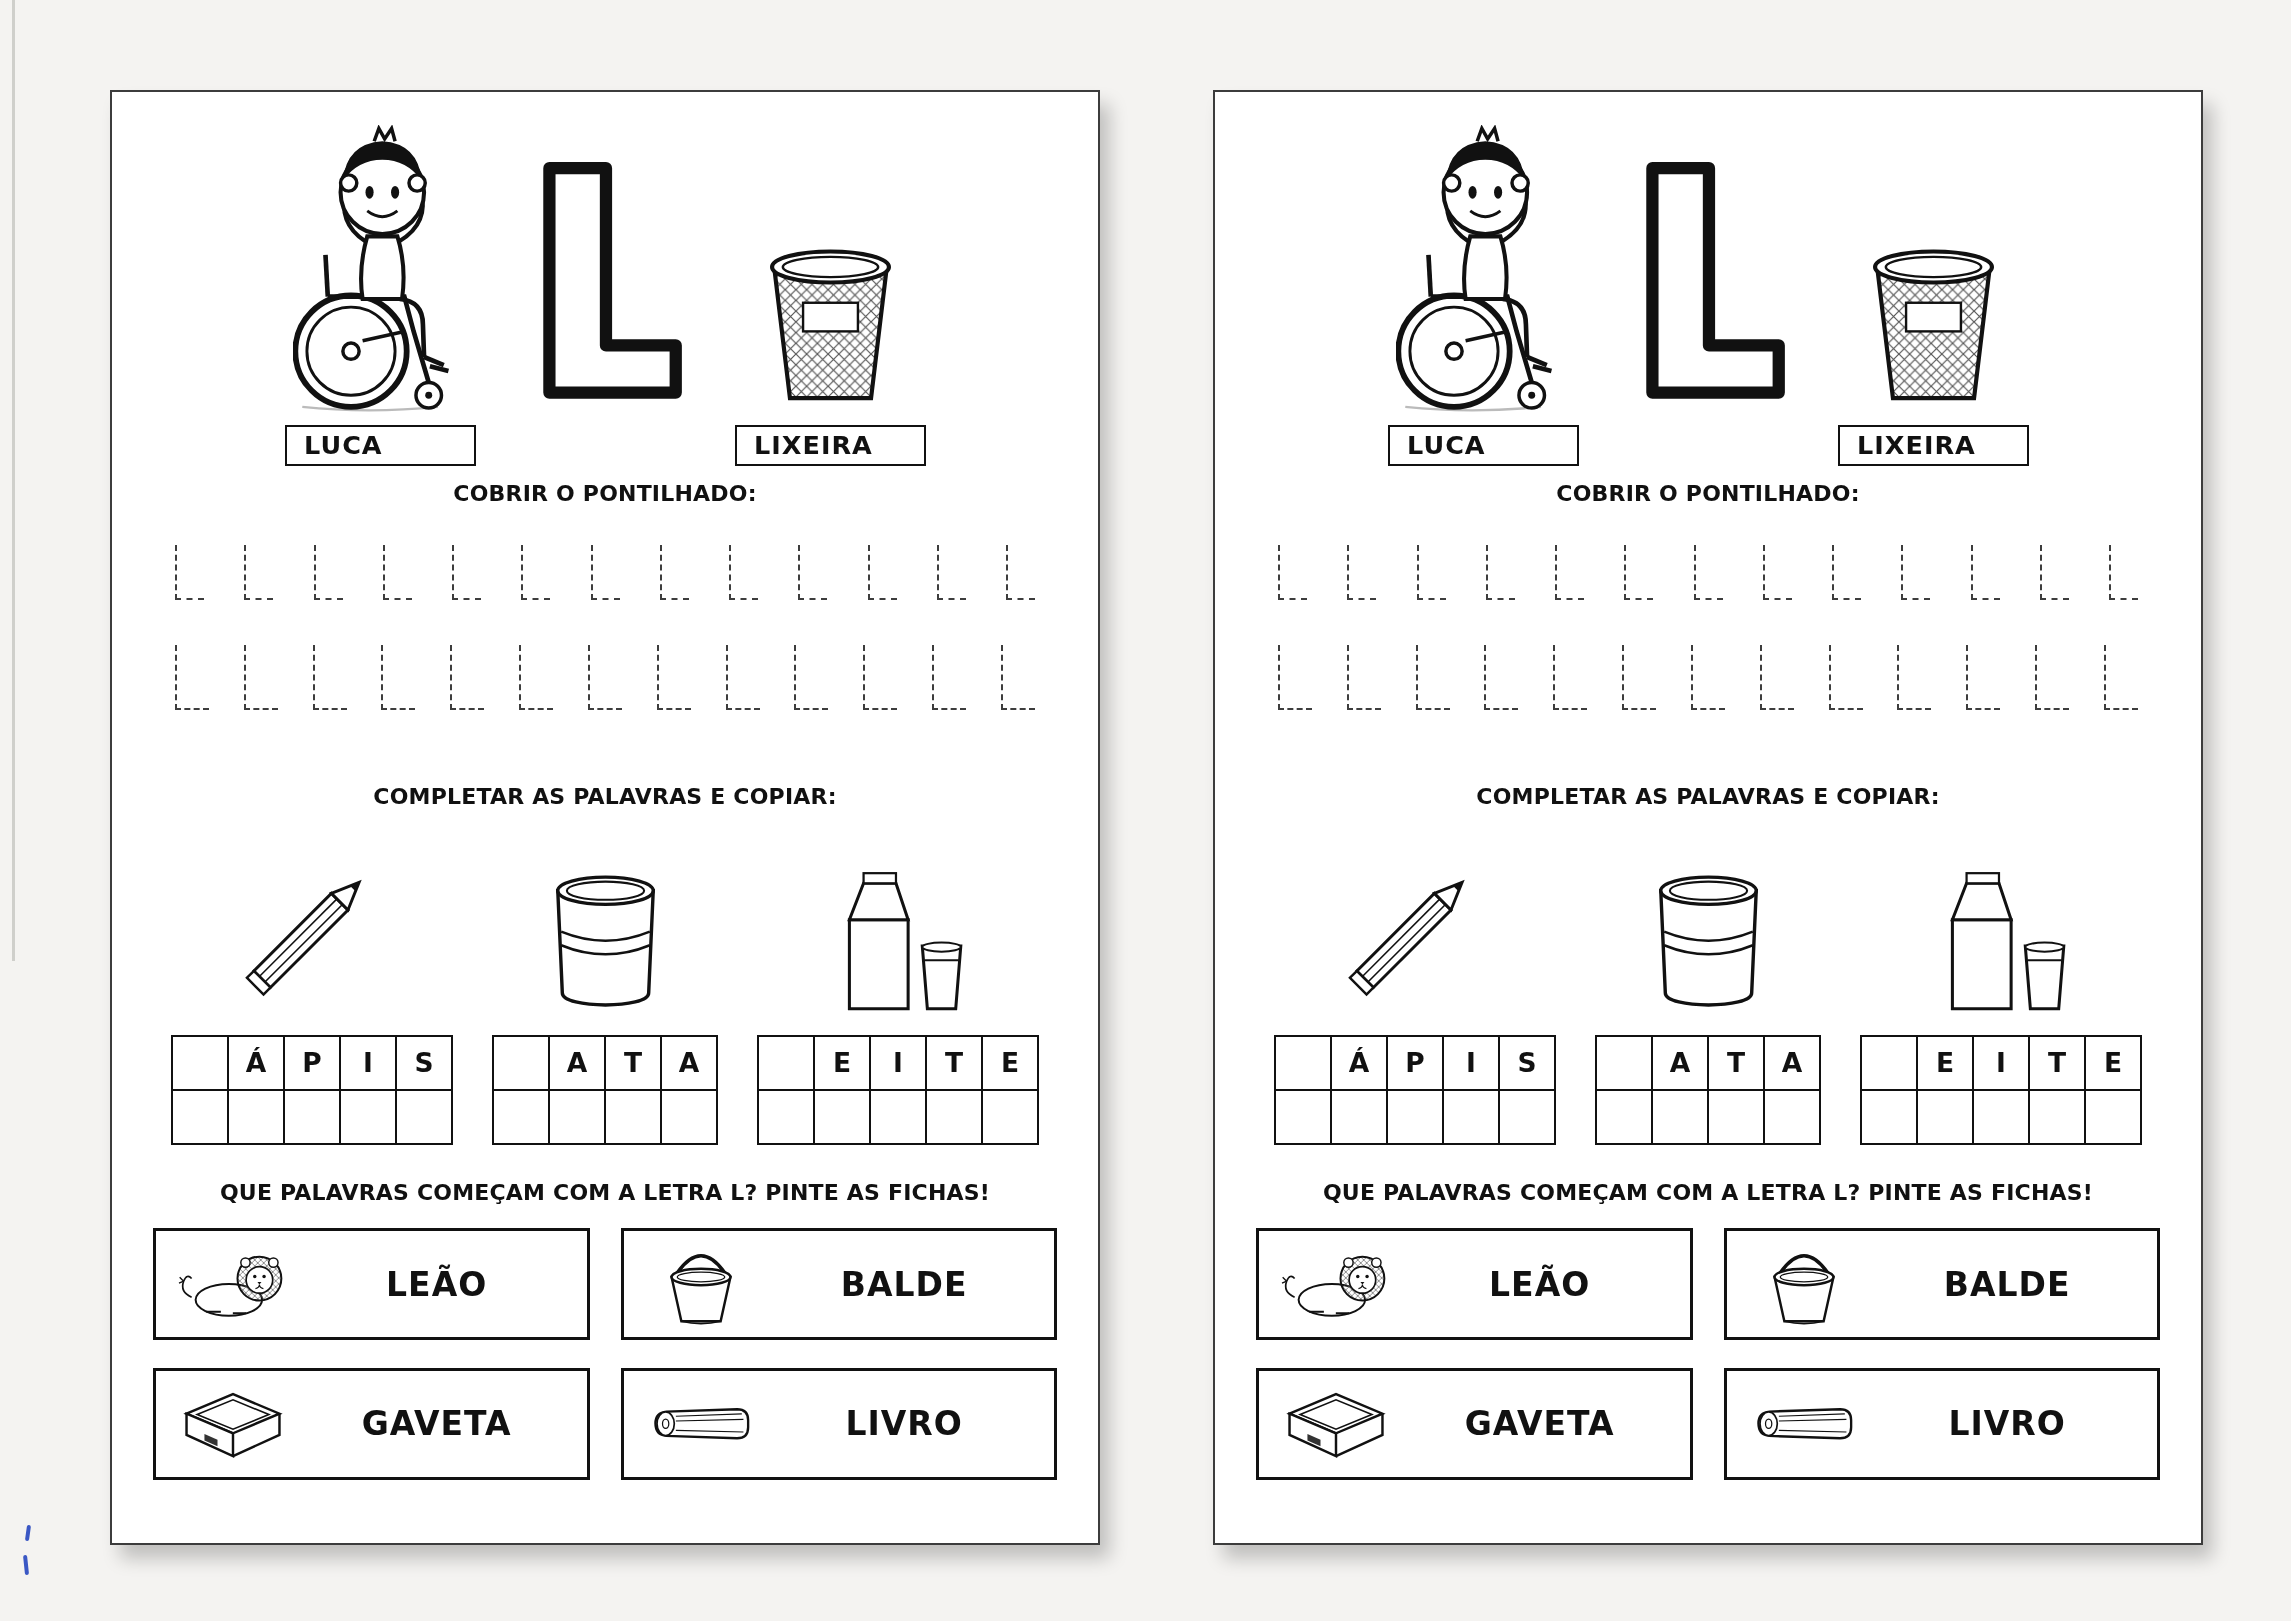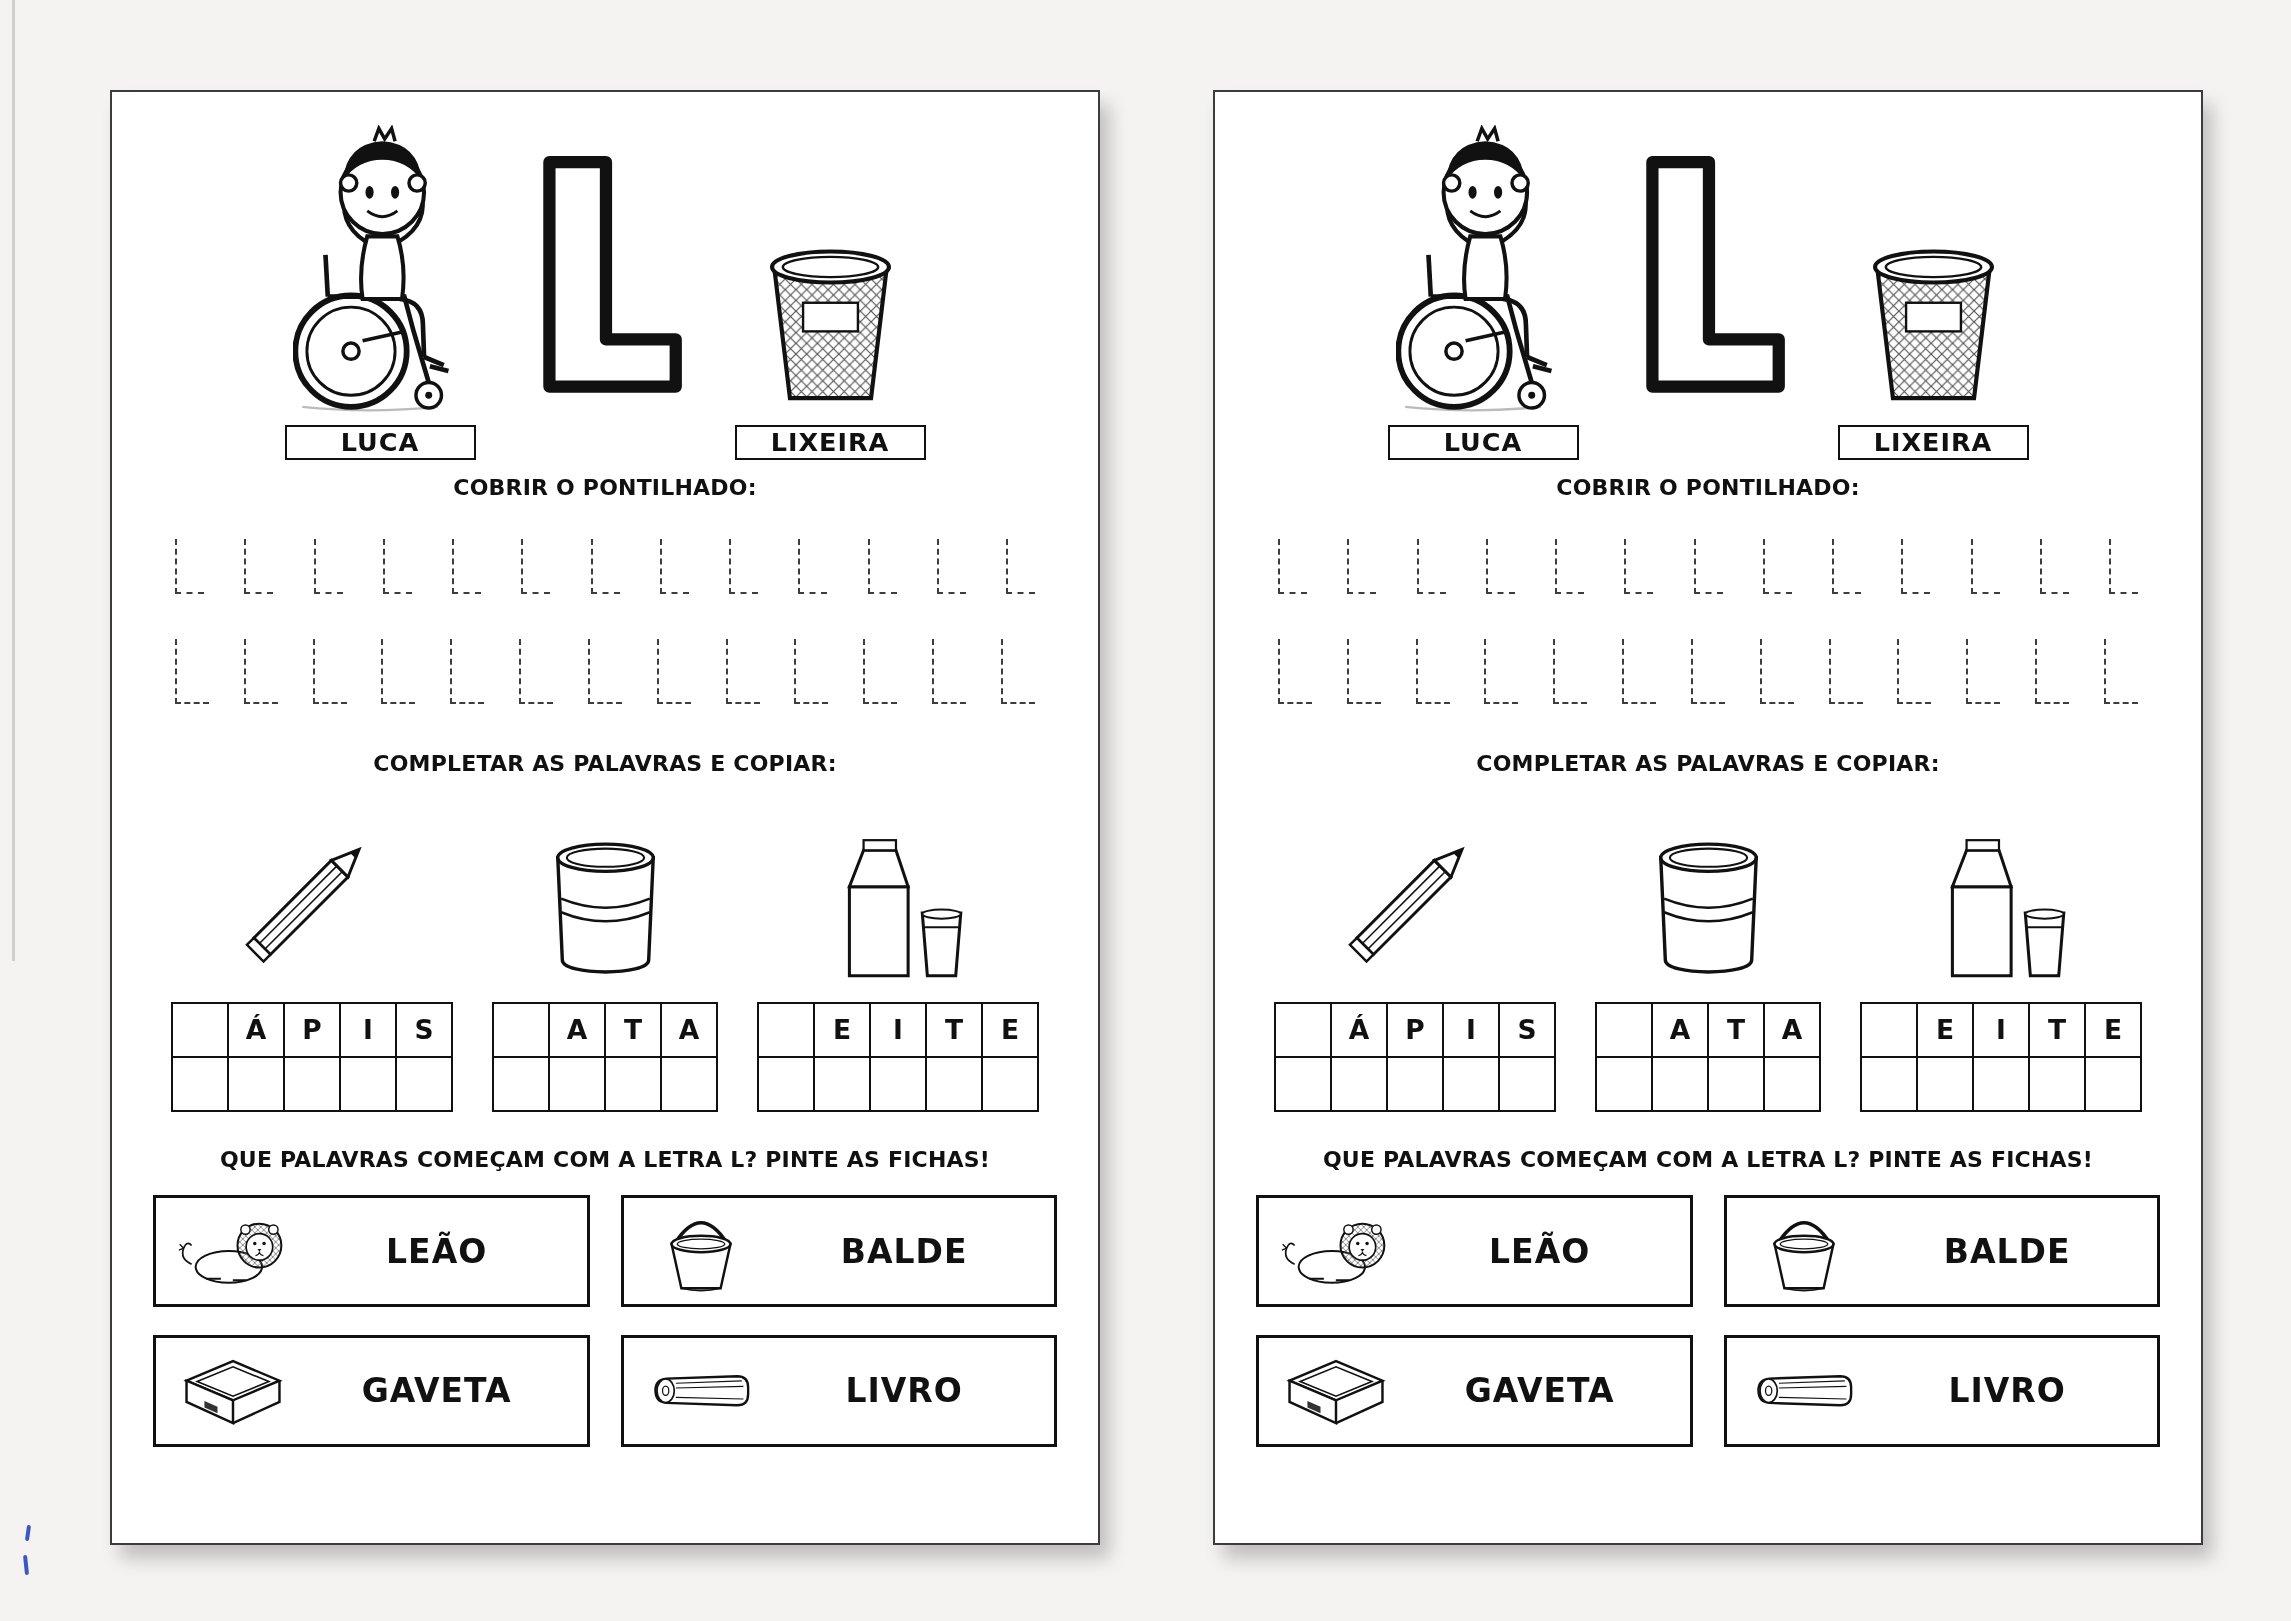--- a/index.html
+++ b/index.html
@@ -24,31 +24,31 @@
     box-shadow:9.8px 13.7px 17.6px rgba(0,0,0,0.22);
   }
   .slot-left  { left:110px; }
   .slot-right { left:1213px; }
 
   .sheet { width:100%; height:100%; padding-top:33px; }
 
   .header-row { display:flex; justify-content:center; align-items:flex-end; gap:47px; }
   .figure-col { display:flex; flex-direction:column; align-items:center; gap:9.8px; }
   .label-box {
-    border:2.9px solid #111; background:#fff; min-width:191px; height:35px;
-    display:flex; align-items:center; justify-content:center;
+    border:2.9px solid #111; background:#fff; min-width:191px; height:41px;
+    display:flex; align-items:center; justify-content:flex-start;
     font-weight:700; font-size:25.5px; letter-spacing:1px; padding:0 17.6px;
   }
   .img-luca  { width:174px; height:auto; }
   .img-bigL  { width:165px; height:auto; margin-bottom:61px; }
   .img-bin   { width:155px; height:auto; }
 
   .section-title { text-align:center; font-weight:700; font-size:22px; letter-spacing:0.2px; }
   .trace-title    { margin-top:15.7px; }
-  .complete-title { margin-top:47px; }
+  .complete-title { margin-top:74px; }
   .paint-title    { margin-top:35px; }
 
   .trace-area { padding:0 63px; }
   .trace-row { display:flex; justify-content:space-between; align-items:flex-end; }
   .trace-row.row-1 { margin-top:33px; height:61px; }
   .trace-row.row-2 { margin-top:39px; height:71px; }
   .trace-letter {
     display:inline-block;
     border-left:2.9px dashed #3d3d3d;
     border-bottom:2.9px dashed #3d3d3d;

